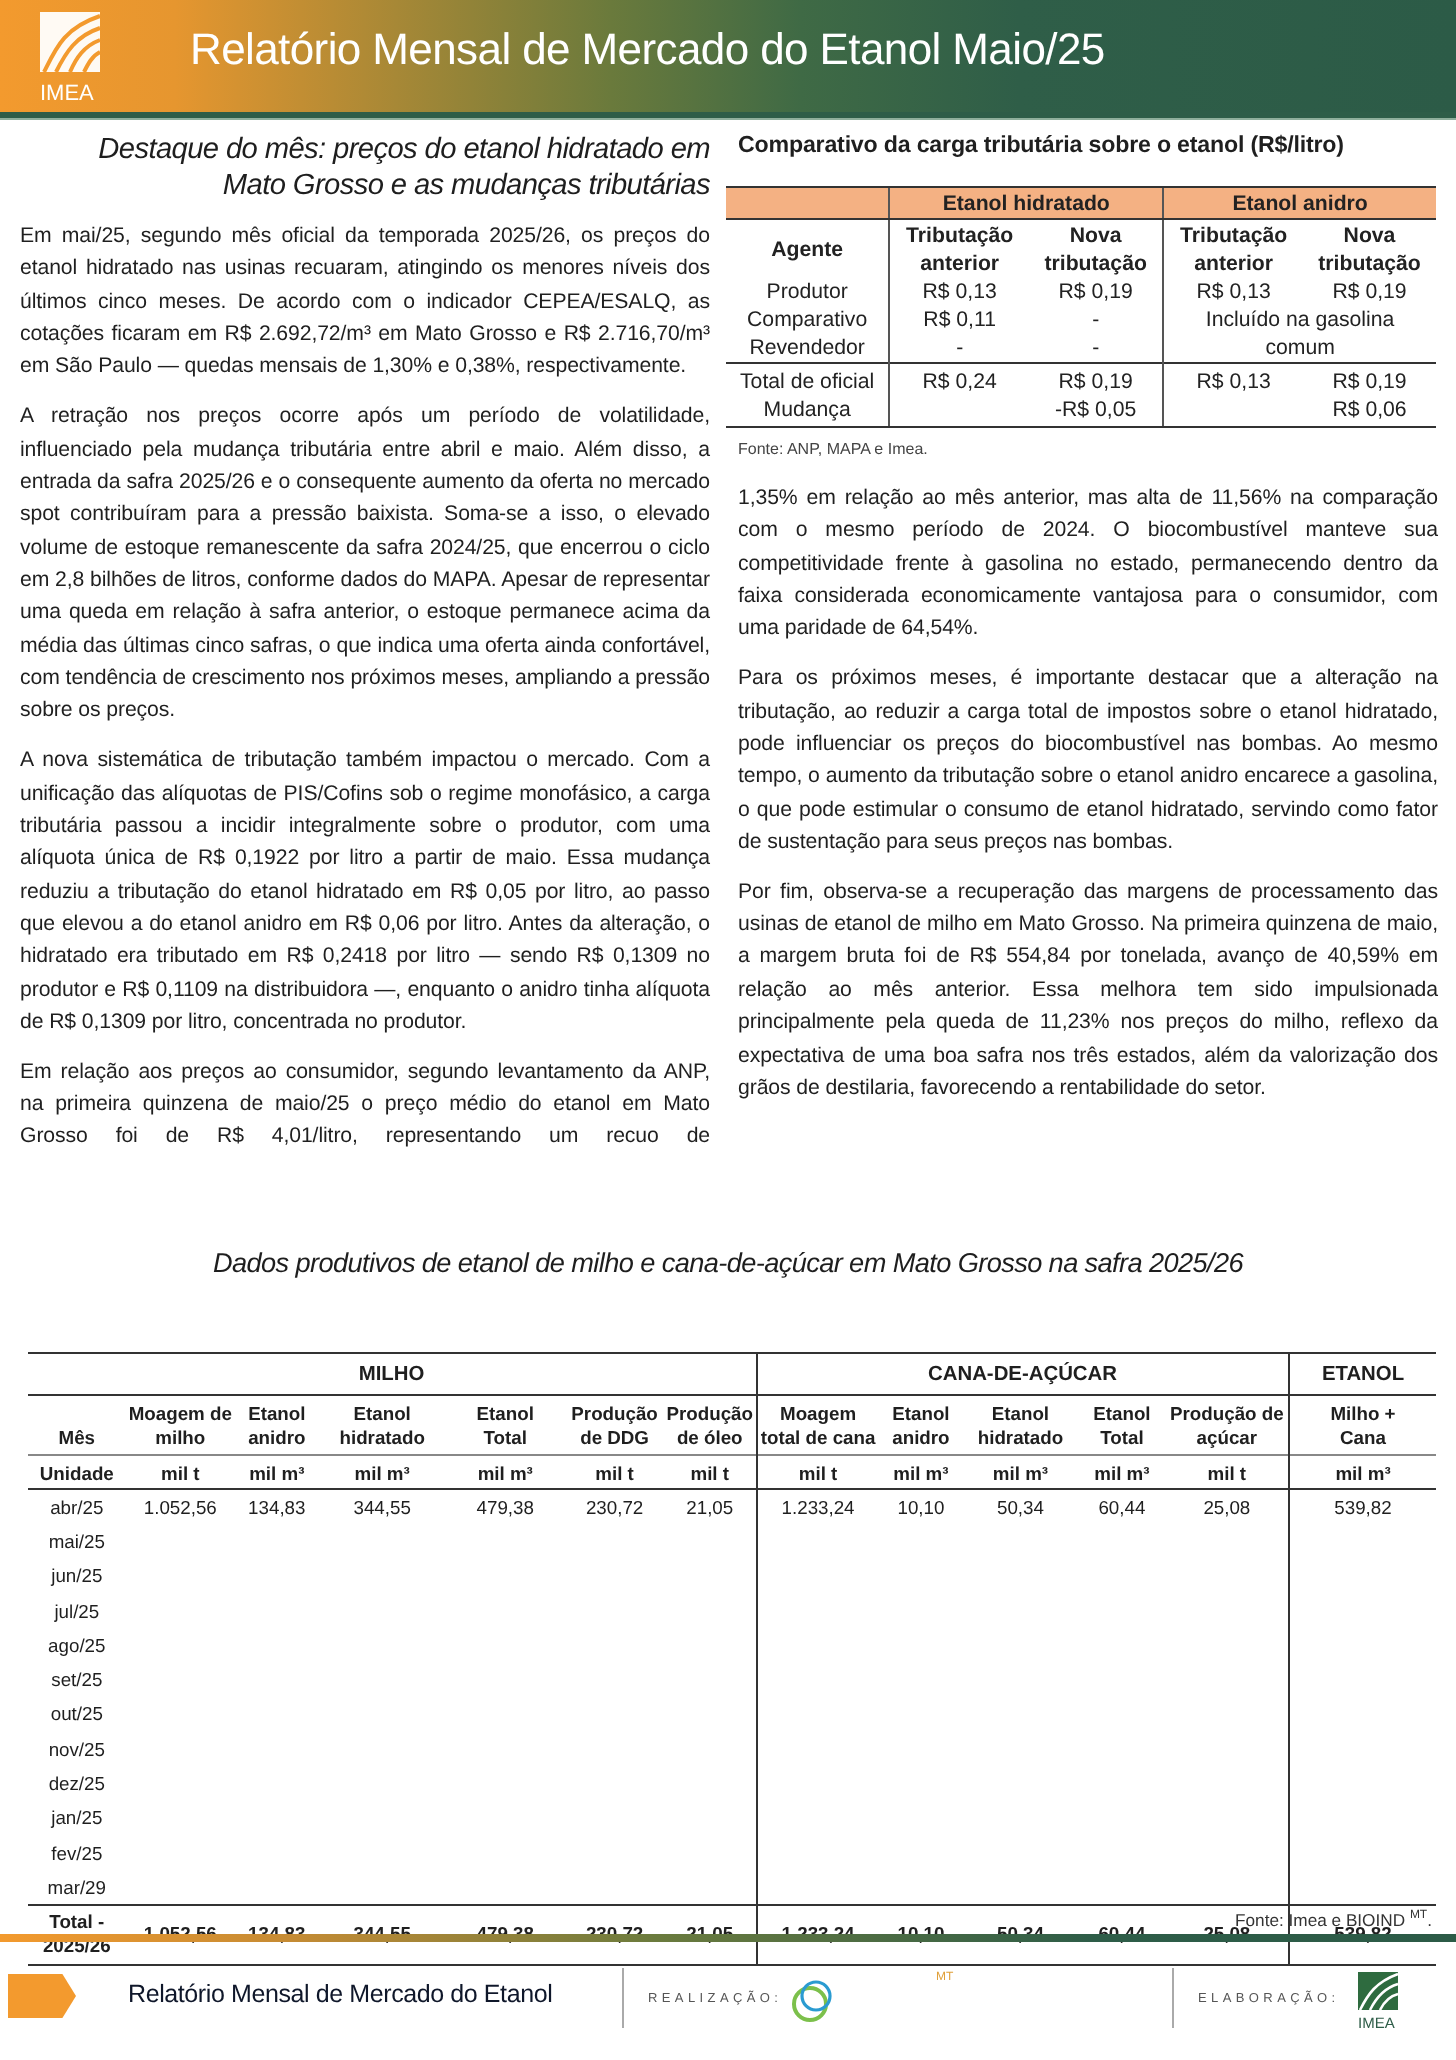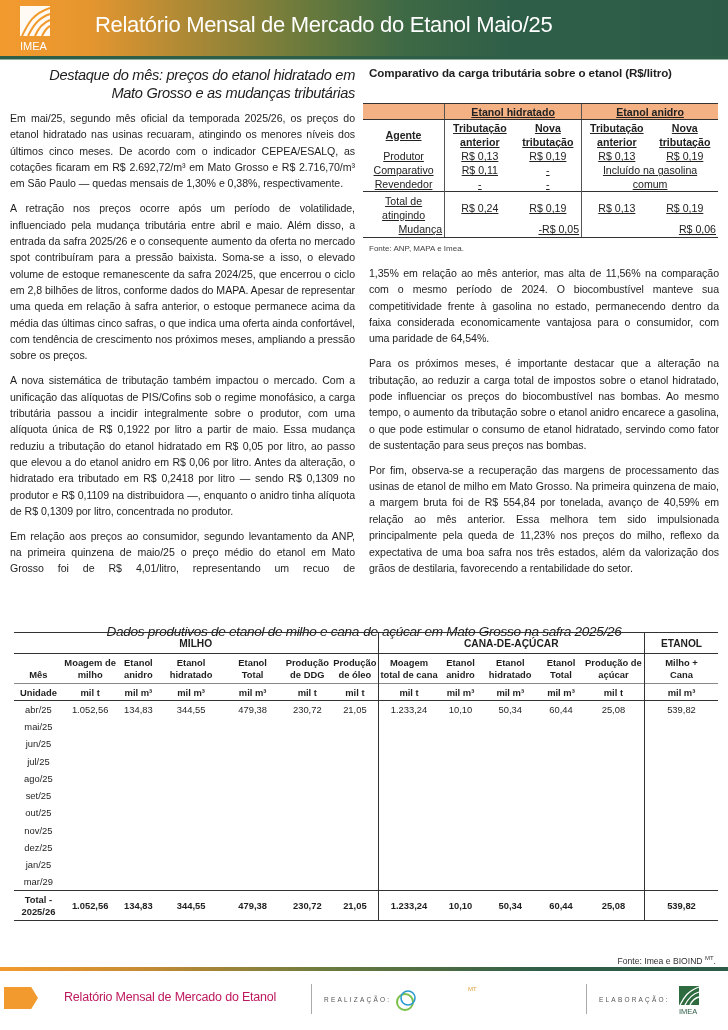--- a/index.html
+++ b/index.html
@@ -25,55 +25,55 @@
 
   .feature-title {
     font-style: italic; font-size: 14.6px; text-align: right; color: #1e1e1e;
     line-height: 18px; margin-bottom: 8px; letter-spacing: -0.3px;
   }
   p.body {
     font-size: 10.6px; line-height: 16.35px; text-align: justify; color: #1f1f1f;
     margin-bottom: 8.5px; letter-spacing: -0.05px;
   }
 
-  .tax-title { font-weight: bold; font-size: 11.6px; color: #1f1f1f; margin-bottom: 24px; letter-spacing: -0.1px; }
-  table.tax { border-collapse: collapse; width: 355px; font-size: 10.6px; margin-left: -6px; text-decoration: underline; }
+  .tax-title { font-weight: bold; font-size: 11.6px; color: #1f1f1f; margin-bottom: 14px; letter-spacing: -0.1px; }
+  table.tax { border-collapse: collapse; width: 355px; font-size: 10.6px; margin-left: -6px; }
   table.tax td, table.tax th { text-align: center; padding: 0 2px; line-height: 14px; }
   table.tax .orange th { background: #f4b183; font-weight: bold; height: 16px; border-top: 1px solid #333; border-bottom: 1px solid #333; }
   table.tax .sub th { font-weight: bold; padding-top: 2px; line-height: 13.5px; }
   table.tax .bl { border-left: 1px solid #555; }
   table.tax tr.totaltop td { border-top: 1.5px solid #333; padding-top: 2px; }
-  table.tax tr.last td { border-bottom: 1px solid #333; padding-bottom: 1px; text-align: right; }
+  table.tax tr.last td { border-bottom: 1px solid #333; padding-bottom: 1px; }
   .source { font-size: 8px; color: #444; text-align: left; margin-top: 6px; margin-bottom: 12px; }
 
   
   .prod-title {
     position: absolute; left: 0; width: 728px; top: 624px; text-align: center;
     font-style: italic; font-size: 13.6px; color: #1e1e1e; letter-spacing: -0.3px;
   }
   table.prod {
-    position: absolute; left: 14px; top: 632px; width: 704px;
+    position: absolute; left: 14px; top: 676px; width: 704px;
     border-collapse: collapse; font-size: 9.4px; color: #1f1f1f;
   }
   table.prod th, table.prod td { text-align: center; padding: 0 1px; }
   table.prod tr.grp th { font-weight: bold; font-size: 10.2px; height: 21px; border-top: 1.5px solid #333; border-bottom: 1px solid #333; }
   table.prod tr.hdr th { font-weight: bold; line-height: 12px; padding-top: 3px; padding-bottom: 2px; vertical-align: bottom; }
   table.prod tr.unit th { font-weight: bold; height: 17px; border-top: 1px solid #888; border-bottom: 1.5px solid #333; }
   table.prod tr.data td { height: 17.3px; }
   table.prod tr.total td { font-weight: bold; height: 30px; border-top: 1.5px solid #333; border-bottom: 1.5px solid #333; line-height: 12px; }
   table.prod .vl { border-left: 1px solid #333; }
   .prod-source { position: absolute; right: 12px; top: 955px; font-size: 8.6px; color: #333; }
 
   
   .footer-bar {
     position: absolute; left: 0; top: 967px; width: 728px; height: 4px;
     background: linear-gradient(90deg, #f39a2e 0%, #c58b34 20%, #6b7b3e 45%, #2e5d48 75%, #2c5b47 100%);
   }
   .footer-tab { position: absolute; left: 4px; top: 987px; width: 34px; height: 22px; background: #f39a2e; clip-path: polygon(0 0, 80% 0, 100% 50%, 80% 100%, 0 100%); }
-  .footer-text { position: absolute; left: 64px; top: 990px; font-size: 12.5px; color: #be185d; letter-spacing: -0.2px; }
+  .footer-text { position: absolute; left: 64px; top: 990px; font-size: 12.5px; color: #0f172a; letter-spacing: -0.2px; }
   .footer-sep { position: absolute; top: 984px; width: 1px; height: 30px; background: #aaa; }
   .footer-label { position: absolute; top: 996px; font-size: 6.5px; letter-spacing: 2.2px; color: #555; }
   .bioind { position: absolute; left: 395px; top: 987px; height: 26px; }
   .bioind-text { position: absolute; left: 417px; top: 1040px; font-size: 16px; font-weight: bold; color: #1d4b7a; letter-spacing: 0.5px; }
   .bioind-sup { position: absolute; left: 468px; top: 986px; font-size: 6px; color: #e0a03a; }
   .imea-small { position: absolute; left: 678px; top: 985px; width: 22px; height: 30px; }
 </style>
 </head>
 <body>
 
@@ -143,21 +143,21 @@
       <td>-</td>
       <td class="bl" colspan="2">Incluído na gasolina</td>
     </tr>
     <tr>
       <td>Revendedor</td>
       <td class="bl">-</td>
       <td>-</td>
       <td class="bl" colspan="2">comum</td>
     </tr>
     <tr class="totaltop">
-      <td>Total de atingindo</td>
+      <td>Total de oficial</td>
       <td class="bl">R$ 0,24</td>
       <td>R$ 0,19</td>
       <td class="bl">R$ 0,13</td>
       <td>R$ 0,19</td>
     </tr>
     <tr class="last">
       <td>Mudança</td>
       <td class="bl"></td>
       <td>-R$ 0,05</td>
       <td class="bl"></td>
@@ -409,20 +409,35 @@
         <td></td>
         <td></td>
         <td class="vl"></td>
         <td></td>
         <td></td>
         <td></td>
         <td></td>
         <td class="vl"></td>
       </tr>
       <tr class="data">
+        <td>fev/25</td>
+        <td></td>
+        <td></td>
+        <td></td>
+        <td></td>
+        <td></td>
+        <td></td>
+        <td class="vl"></td>
+        <td></td>
+        <td></td>
+        <td></td>
+        <td></td>
+        <td class="vl"></td>
+      </tr>
+      <tr class="data">
         <td>mar/29</td>
         <td></td>
         <td></td>
         <td></td>
         <td></td>
         <td></td>
         <td></td>
         <td class="vl"></td>
         <td></td>
         <td></td>

